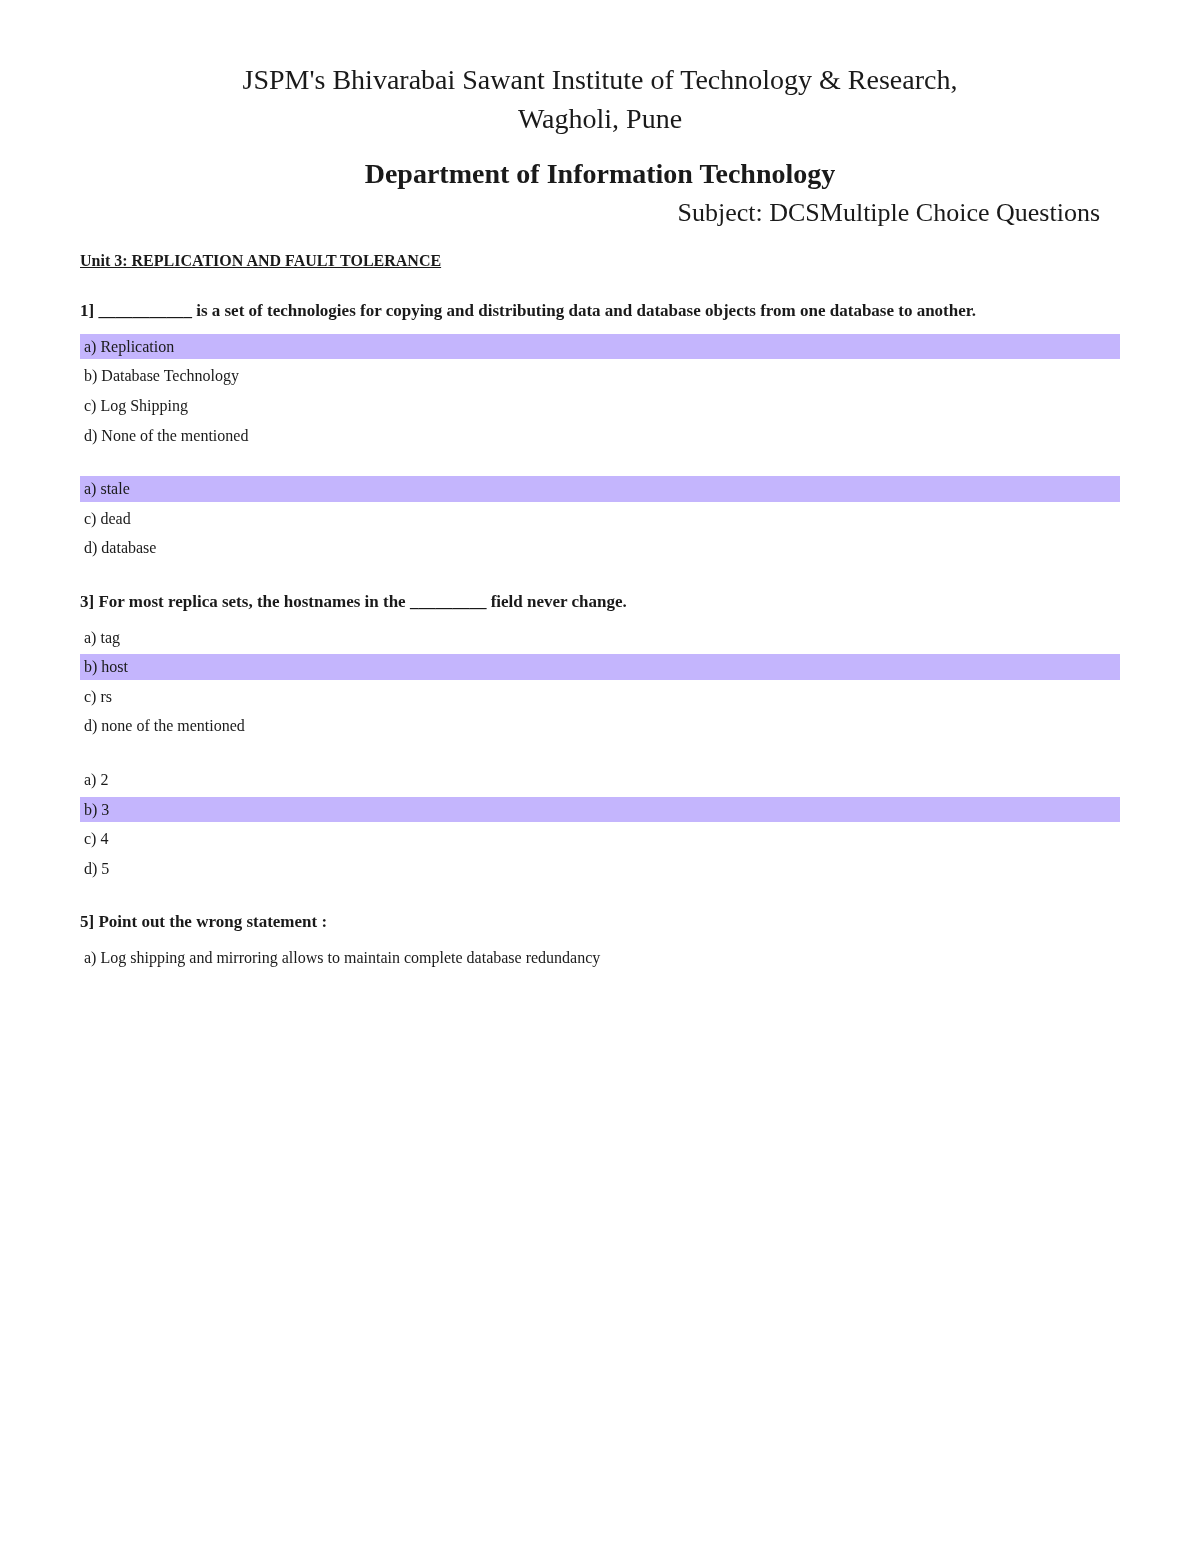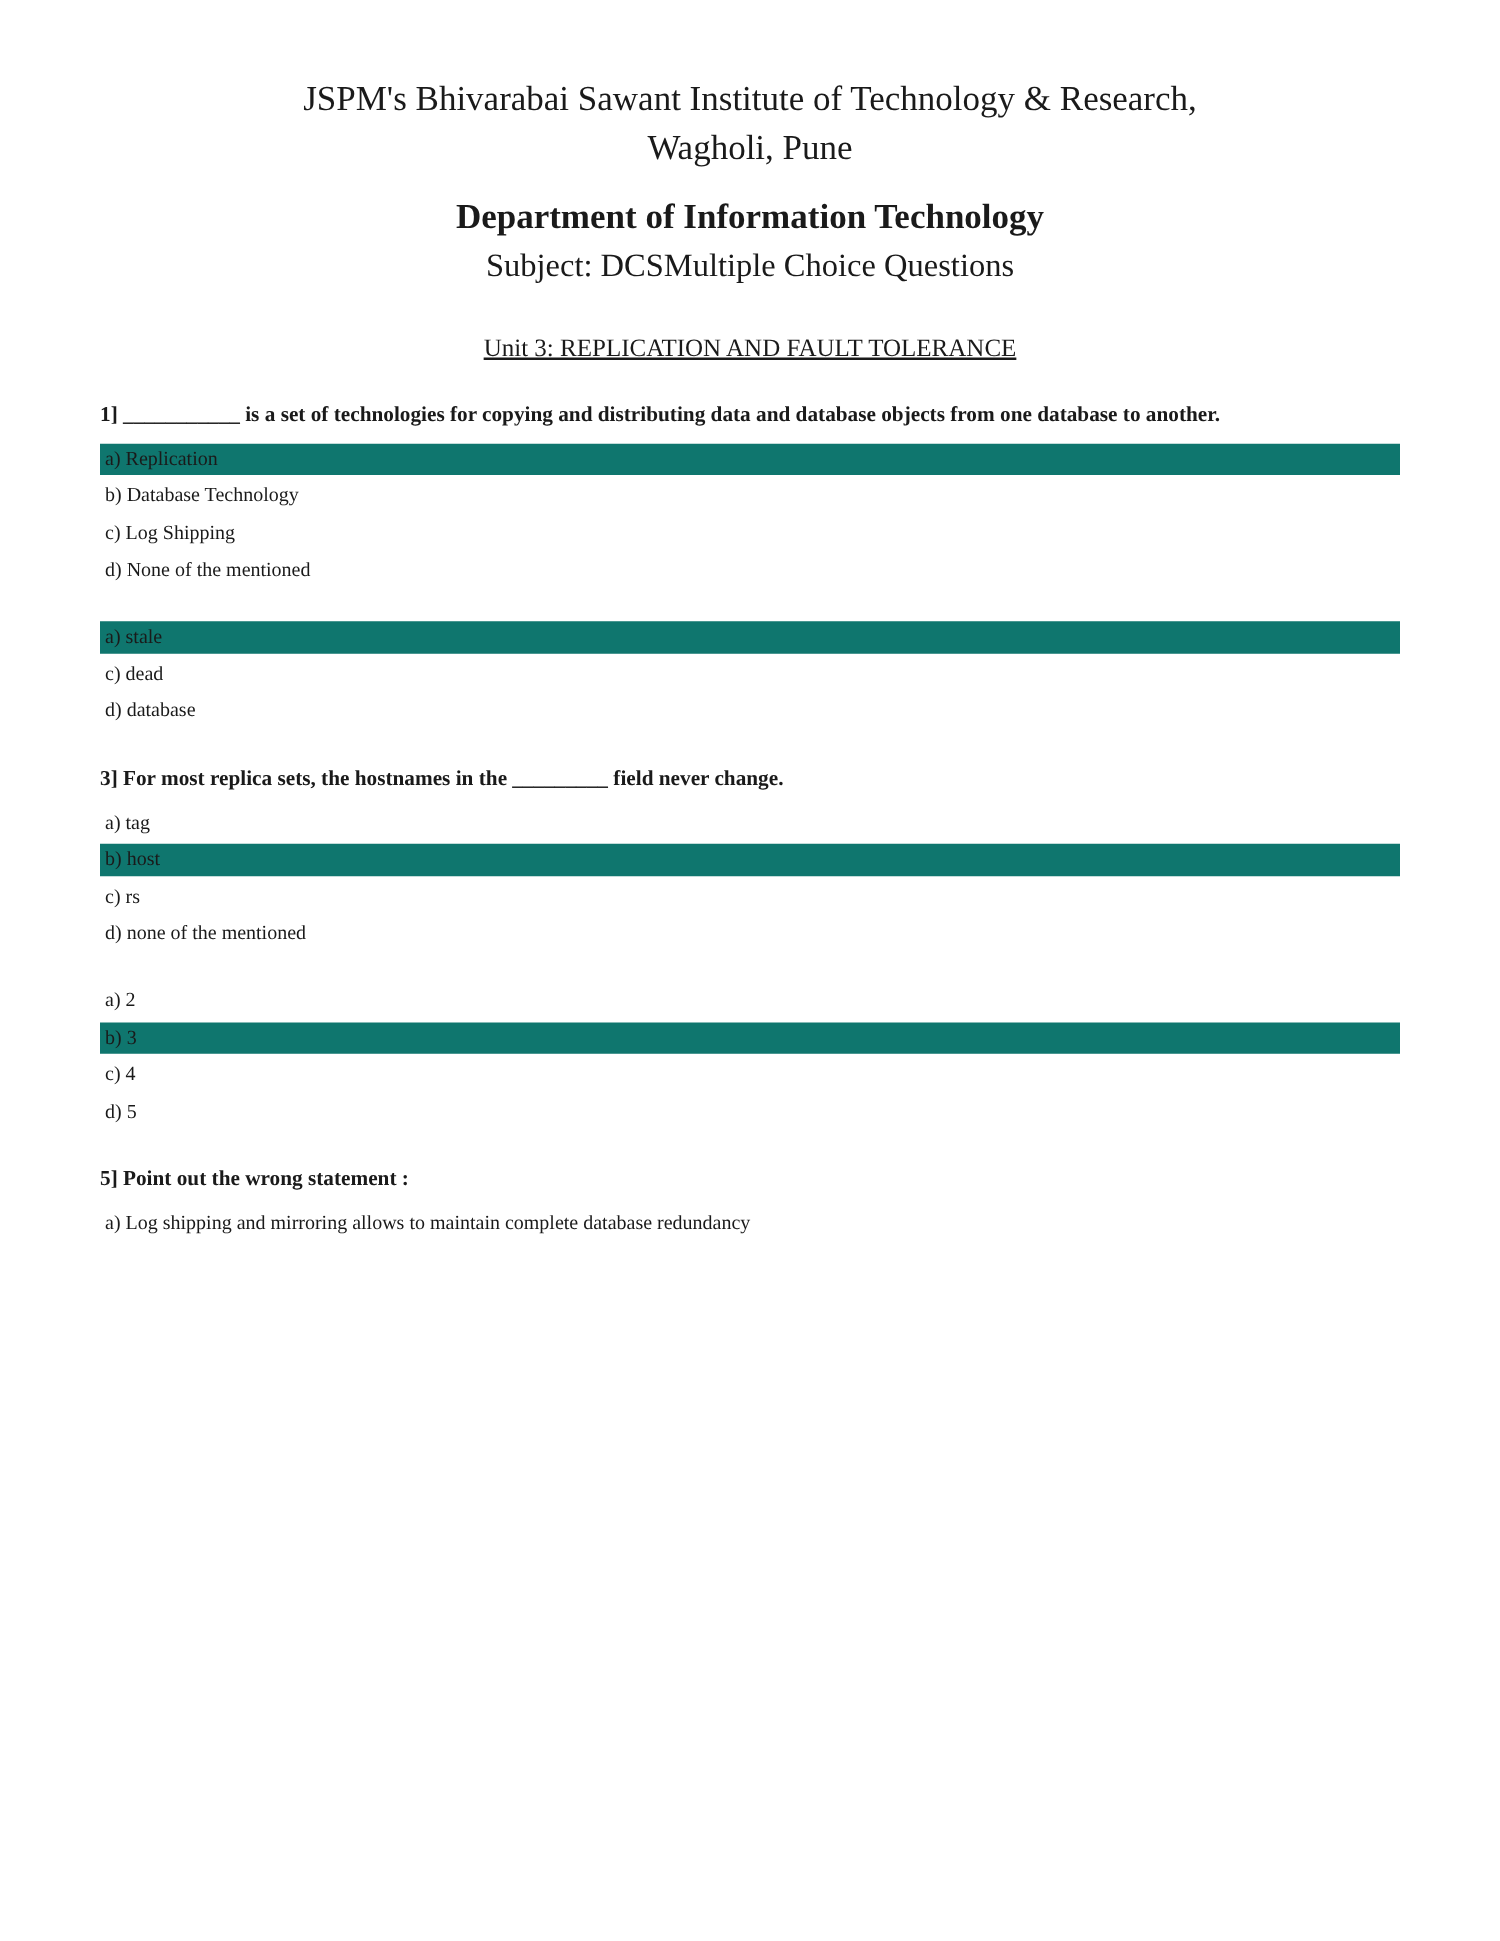--- a/index.html
+++ b/index.html
@@ -25,51 +25,50 @@
       line-height: 1.4;
       margin-bottom: 20px;
     }
     .header-dept {
       font-size: 28px;
       font-weight: bold;
       margin-bottom: 8px;
     }
     .header-subject-row {
       display: flex;
-      justify-content: center;
+      justify-content: flex-end;
       align-items: center;
       font-size: 26px;
       font-weight: normal;
       padding: 0 20px;
-      margin-bottom: 40px;
+      margin-bottom: 24px;
     }
     .unit-title {
-      text-align: center;
-      font-size: 20px;
-      font-weight: normal;
+      font-size: 16px;
+      font-weight: bold;
       margin-bottom: 28px;
       text-decoration: underline;
     }
     .question-block {
       margin-bottom: 28px;
     }
     .question-text {
       font-size: 17px;
       font-weight: bold;
       margin-bottom: 10px;
       line-height: 1.5;
     }
     .option {
       font-size: 16px;
       margin-bottom: 4px;
       padding-left: 4px;
       line-height: 1.6;
     }
     .highlight {
-      background-color: #0f766e;
+      background-color: #c4b5fd;
     }
   </style>
 </head>
 <body>
 
 <div class="header">
   <div class="header-title">
     <span>JSPM's Bhivarabai Sawant Institute of Technology &amp; Research,</span><br>
     <span>Wagholi, Pune</span>
   </div>

